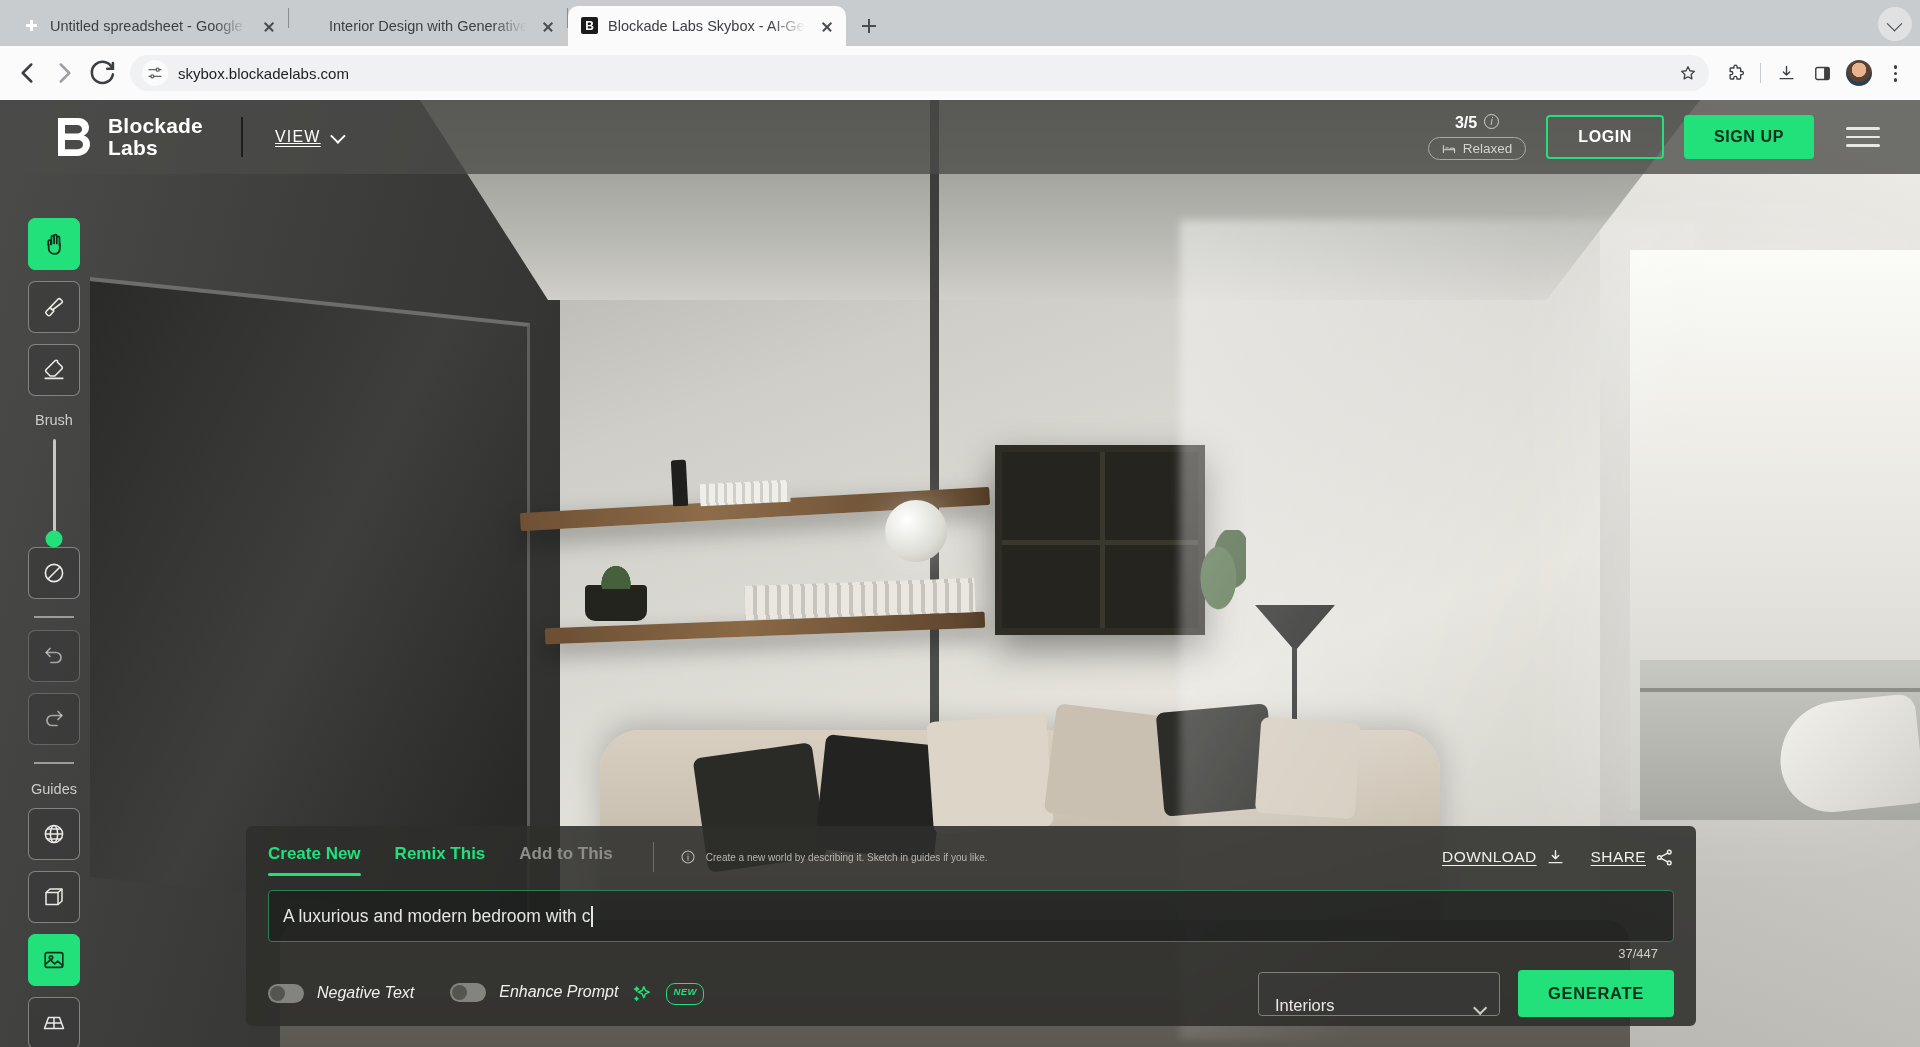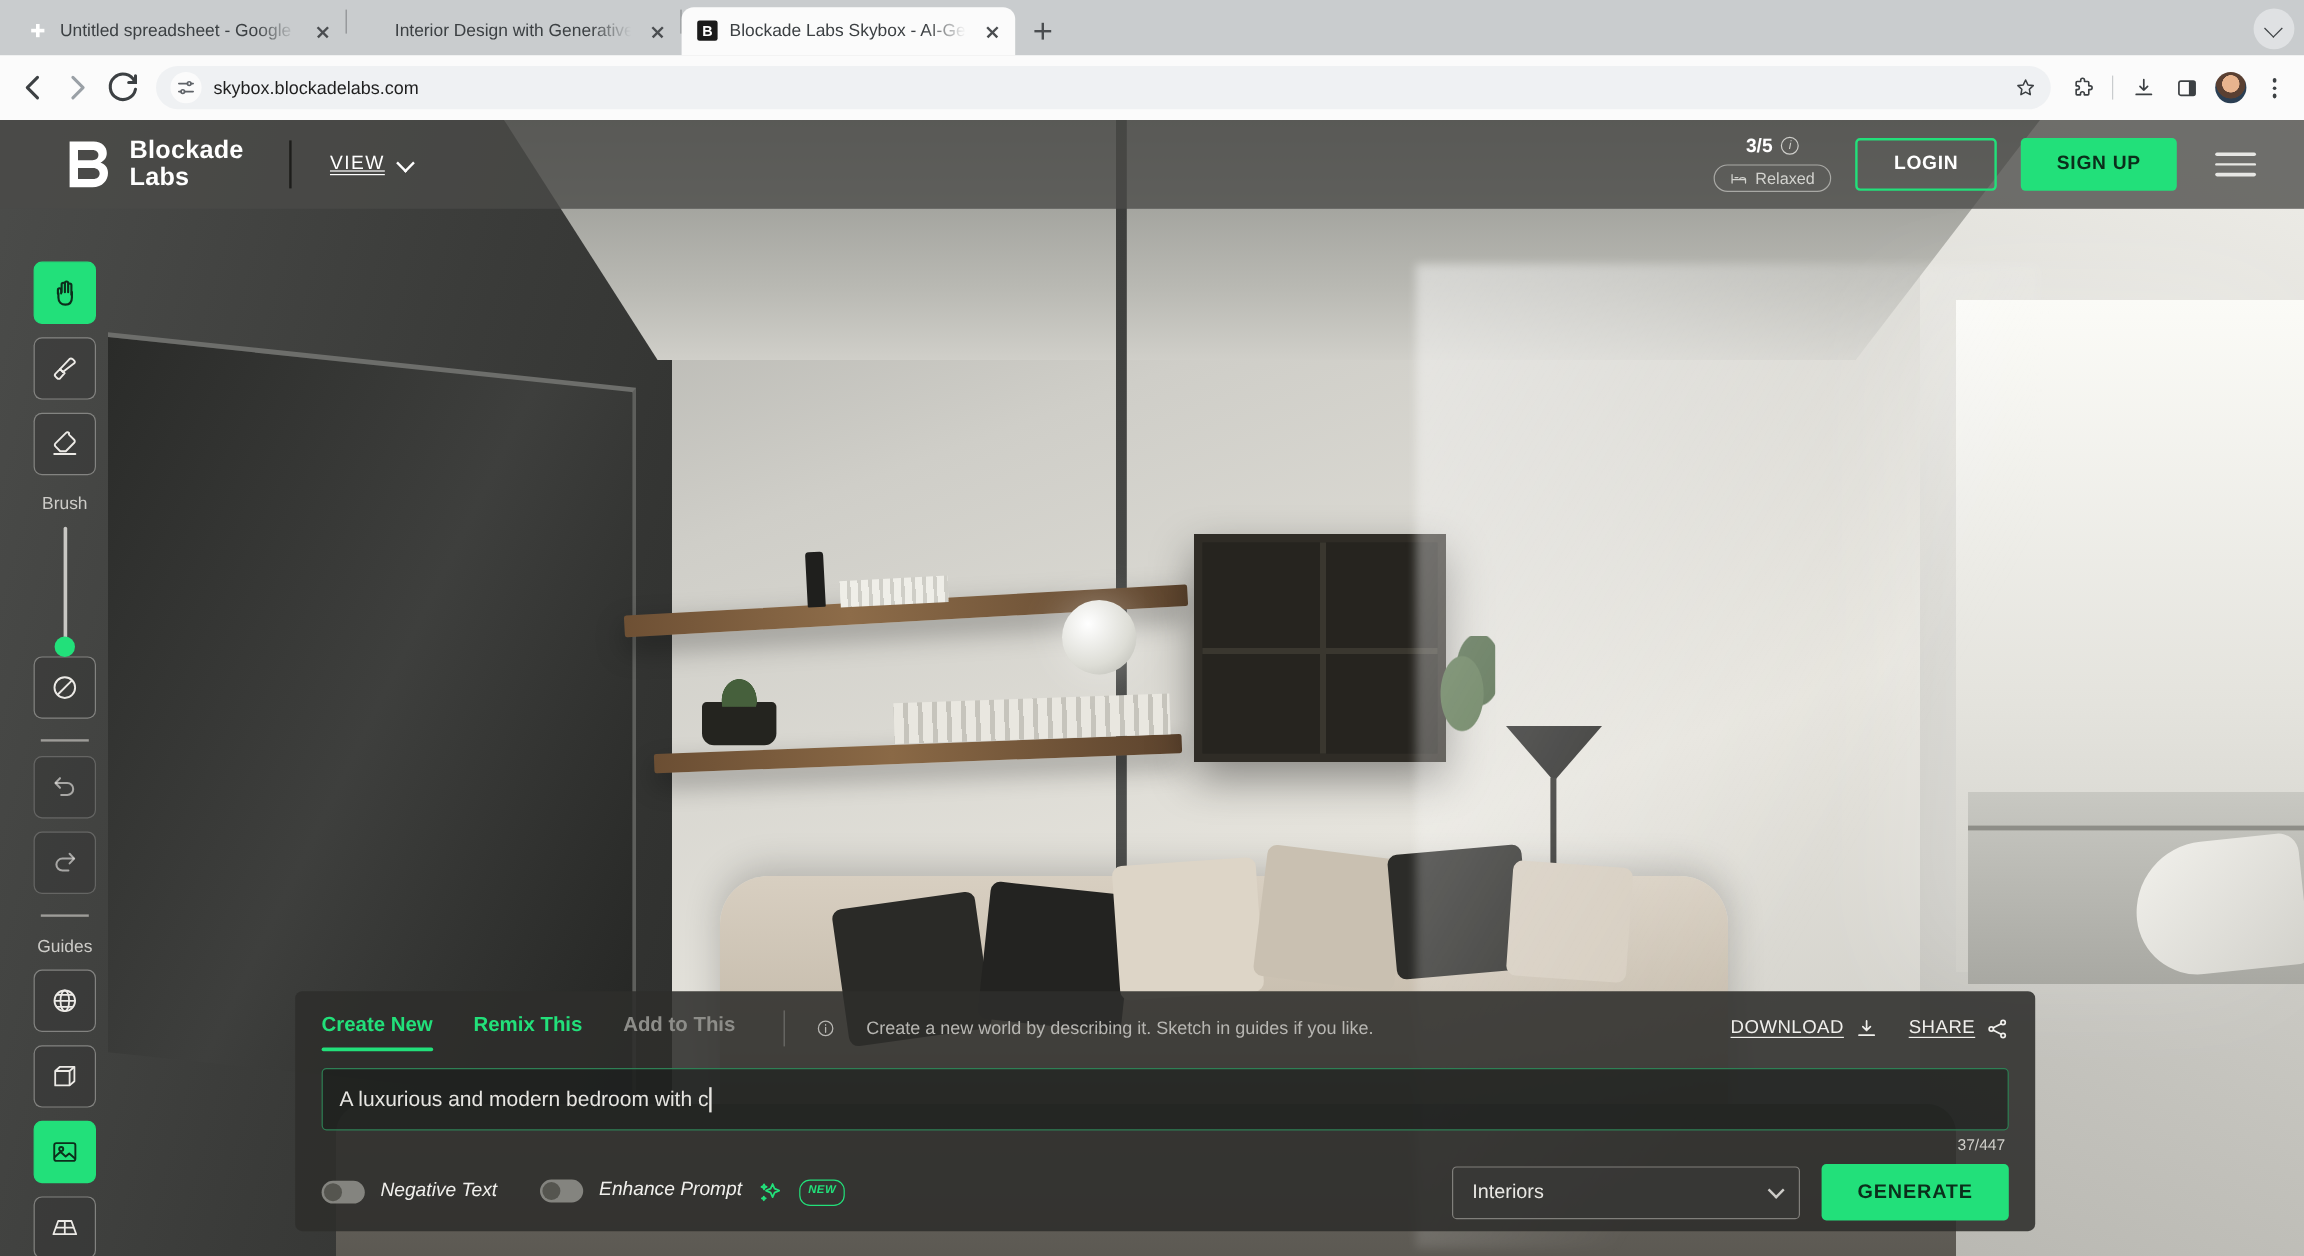--- a/index.html
+++ b/index.html
@@ -371,42 +371,42 @@
   }
   .tab-item.on { color: #22e07a; }
   .tab-item.on::after {
     content: ""; position: absolute; left: 0; right: 0; bottom: -6px;
     height: 3px; background: #22e07a; border-radius: 2px;
   }
   .tab-item.off { color: #22e07a; }
   .tab-item.disabled { color: #8d8d89; }
   .vsep { width: 1px; height: 30px; background: #6f6f6b; margin: 0 26px 0 6px; }
   .hint {
-    display: flex; align-items: center; gap: 26px; color: #b7b6b2; font-size: 15px;
+    display: flex; align-items: center; gap: 10px; color: #b7b6b2; font-size: 10px;
   }
   .panel-actions { margin-left: auto; display: flex; align-items: center; gap: 26px; }
   .action {
     display: flex; align-items: center; gap: 9px; color: #f0efec;
     font-size: 15.5px; cursor: pointer; letter-spacing: .4px;
   }
   .action .txt { text-decoration: underline; text-underline-offset: 3px; }
 
   .prompt-wrap { position: relative; margin-top: 2px; }
   .prompt-box {
     width: 100%; height: 52px; background: rgba(22,26,23,.55);
     border: 1.5px solid #2e7f54; border-radius: 4px;
     display: flex; align-items: center; padding: 0 14px;
     color: #e6e5e1; font-size: 17.5px;
   }
   .caret {
     display: inline-block; width: 1.6px; height: 21px; background: #e6e5e1;
     margin-left: 1px;
   }
   .counter {
-    position: absolute; right: 3px; bottom: -19px; color: #cfcec9; font-size: 13px;
+    position: absolute; right: 16px; bottom: -19px; color: #cfcec9; font-size: 13px;
   }
 
   .panel-bottom {
     display: flex; align-items: center; margin-top: 28px; gap: 0;
   }
   .toggle-group { display: flex; gap: 13px; margin-right: 36px; font-style: italic; }
   .switch {
     width: 36px; height: 19px; border-radius: 10px; background: #84847f;
     position: relative; cursor: pointer; flex: 0 0 36px;
   }
@@ -414,22 +414,22 @@
     position: absolute; left: 2px; top: 2px; width: 15px; height: 15px;
     border-radius: 50%; background: #55554f;
   }
   .switch-label { color: #f0efec; font-size: 16px; }
   .new-badge {
     border: 1.3px solid #22e07a; color: #22e07a; border-radius: 9px;
     font-size: 9.5px; font-weight: bold; padding: 2px 6px; letter-spacing: .4px;
   }
   .panel-bottom-right { margin-left: auto; display: flex; align-items: center; gap: 18px; }
   .select {
-    width: 290px; height: 44px; border: 1.2px solid #807f7b; border-radius: 4px;
-    background: rgba(58,58,56,.6); display: flex; align-items: center;
+    width: 242px; height: 44px; border: 1.2px solid #807f7b; border-radius: 4px;
+    background: rgba(58,58,56,.6); display: flex; align-items: flex-end;
     padding: 0 16px; color: #e9e8e4; font-size: 16.5px; cursor: pointer; margin-left: 32px;
   }
   .select .chev2 {
     margin-left: auto; width: 10px; height: 10px;
     border-right: 2px solid #cdccc8; border-bottom: 2px solid #cdccc8;
     transform: rotate(45deg) translateY(-3px);
   }
   .btn-generate {
     background: #22e07a; color: #0b2e1b; border: none; border-radius: 4px;
     padding: 14px 30px; font-size: 16.5px; font-weight: bold; letter-spacing: .7px;

